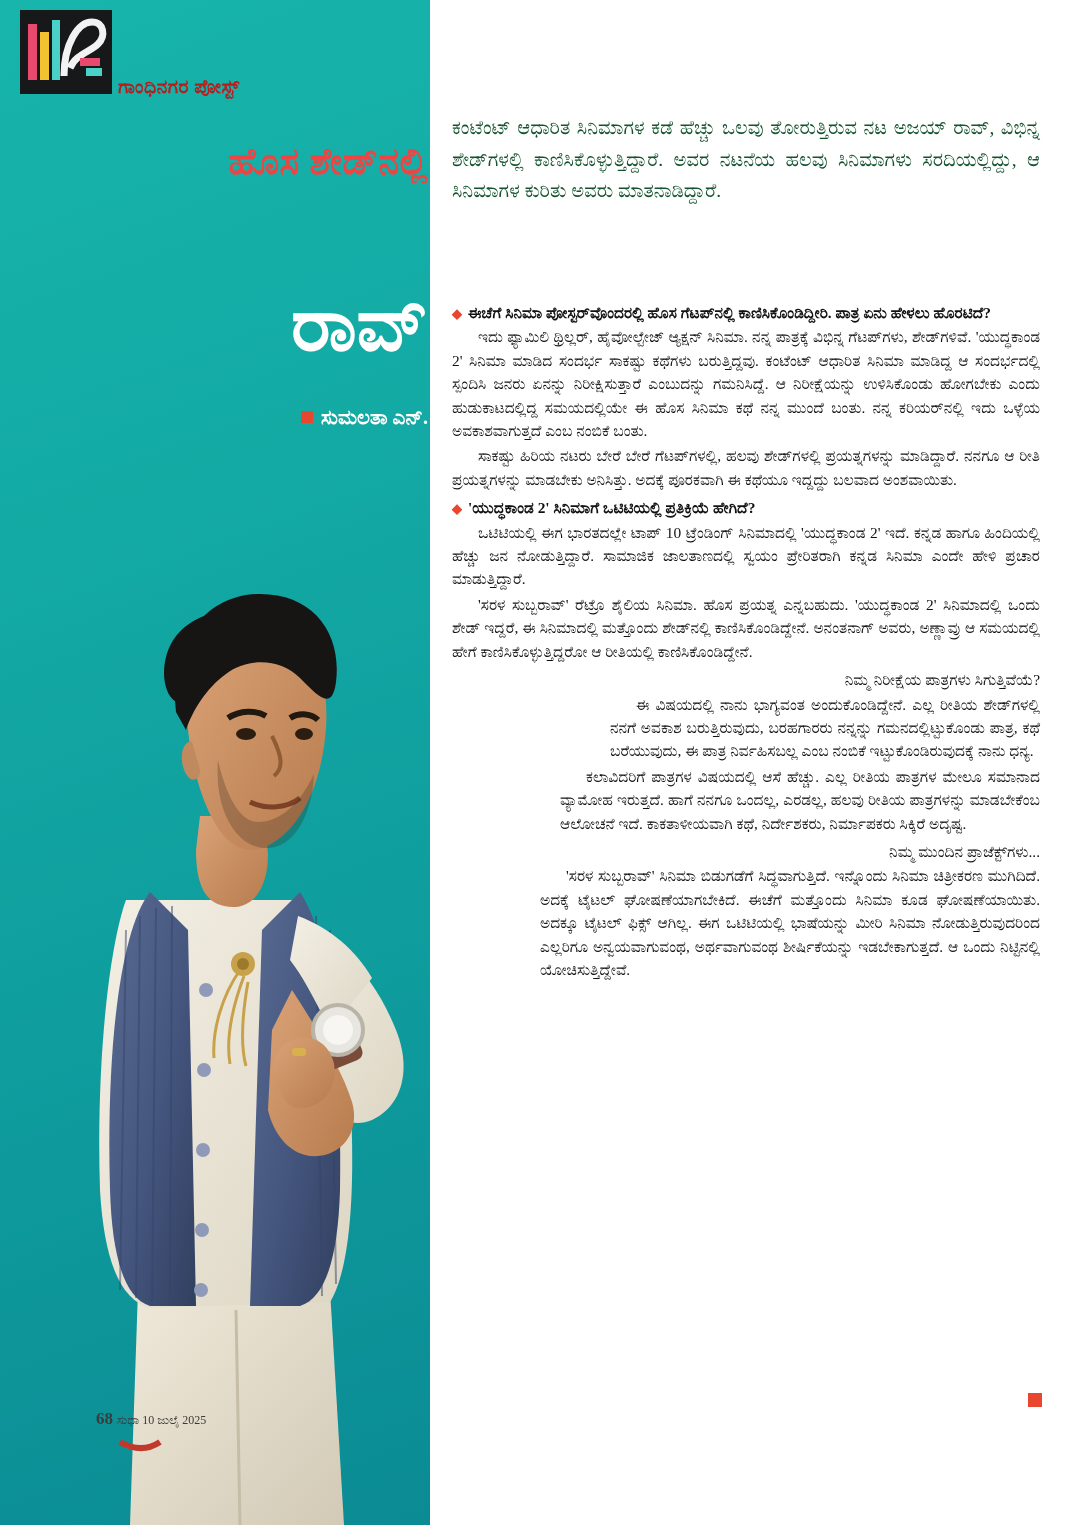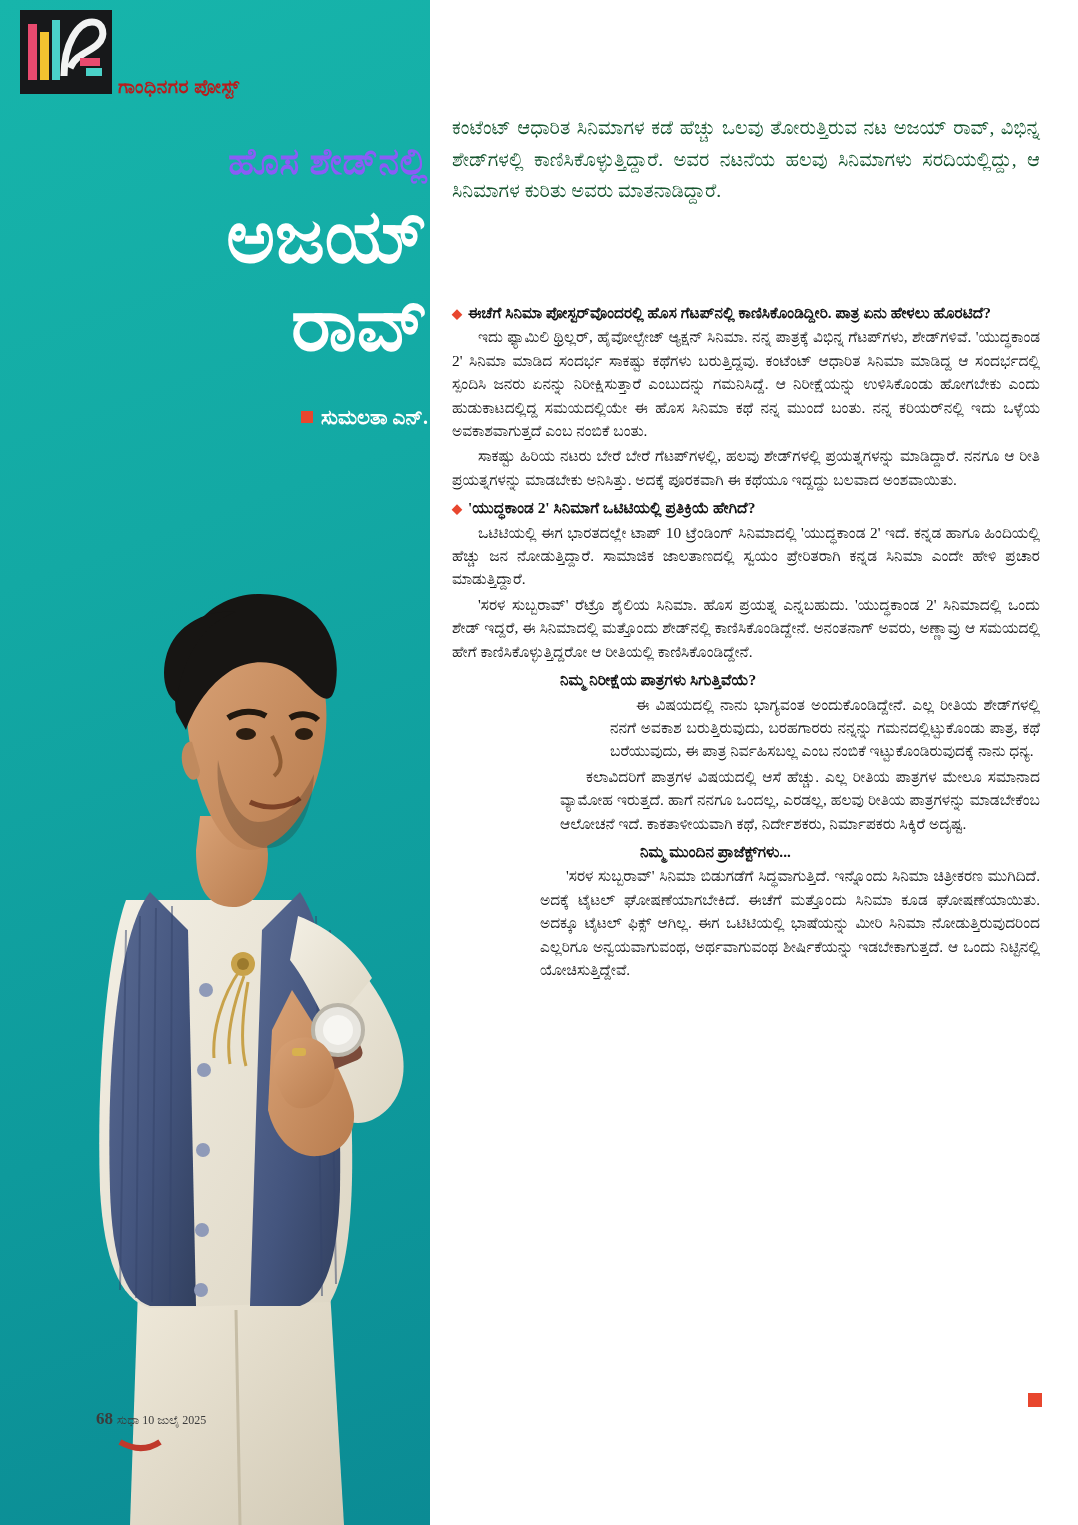--- a/index.html
+++ b/index.html
@@ -50,21 +50,21 @@
   }
   
   .kicker {
     position: absolute;
     left: 108px; top: 140px;
     width: 320px;
     text-align: right;
     font-family: "Liberation Serif", serif;
     font-size: 37px;
     font-weight: bold;
-    color: #8b5cf6;
+    color: #ef4444;
     letter-spacing: 0.5px;
   }
   .title-1 {
     position: absolute;
     left: 60px; top: 200px;
     width: 368px;
     text-align: right;
     font-family: "Liberation Serif", serif;
     font-size: 74px;
     font-weight: bold;
@@ -154,21 +154,21 @@
   .a {
     margin: 0 0 2px 0;
     text-indent: 26px;
   }
   
   .narrow-1 { width: 480px; margin-left: 108px; }
   .narrow-2 { width: 430px; margin-left: 158px; }
   .narrow-3 { width: 400px; margin-left: 188px; }
   .narrow-4 { width: 500px; margin-left: 88px; }
   .narrow-5 { width: 588px; margin-left: 0px; }
-  .center-q { text-align: left; font-weight: bold; }
+  .center-q { text-align: right; font-weight: normal; }
   .end-sq {
     position: absolute;
     right: 36px; bottom: 118px;
     width: 14px; height: 14px;
     background: #e8462e;
   }
 </style>
 </head>
 <body>
 
@@ -185,21 +185,20 @@
       <rect x="32" y="10" width="8" height="60" fill="#4ad1c8"></rect>
       <path d="M44 66 C44 34, 58 12, 72 12 C84 12, 86 26, 78 34 C70 42, 56 44, 50 58" stroke="#f2f2f2" stroke-width="7" fill="none"></path>
       <rect x="60" y="48" width="20" height="8" fill="#e84a6f"></rect>
       <rect x="66" y="58" width="16" height="8" fill="#4ad1c8"></rect>
     </svg>
   </div>
 
   <div class="masthead-label">ಗಾಂಧಿನಗರ ಪೋಸ್ಟ್</div>
 
   <div class="kicker">ಹೊಸ ಶೇಡ್‌ನಲ್ಲಿ</div>
-  <div class="title-1">ಅಜಯ್</div>
   <div class="title-2">ರಾವ್</div>
   <div class="byline">
     <span class="sq"></span><span>ಸುಮಲತಾ ಎನ್.</span>
   </div>
 
   <svg class="photo" viewBox="0 0 470 1095" xmlns="http://www.w3.org/2000/svg">
     <defs>
       <linearGradient id="vest" x1="0" y1="0" x2="1" y2="1">
         <stop offset="0%" stop-color="#5a6b93"></stop>
         <stop offset="55%" stop-color="#44557e"></stop>

